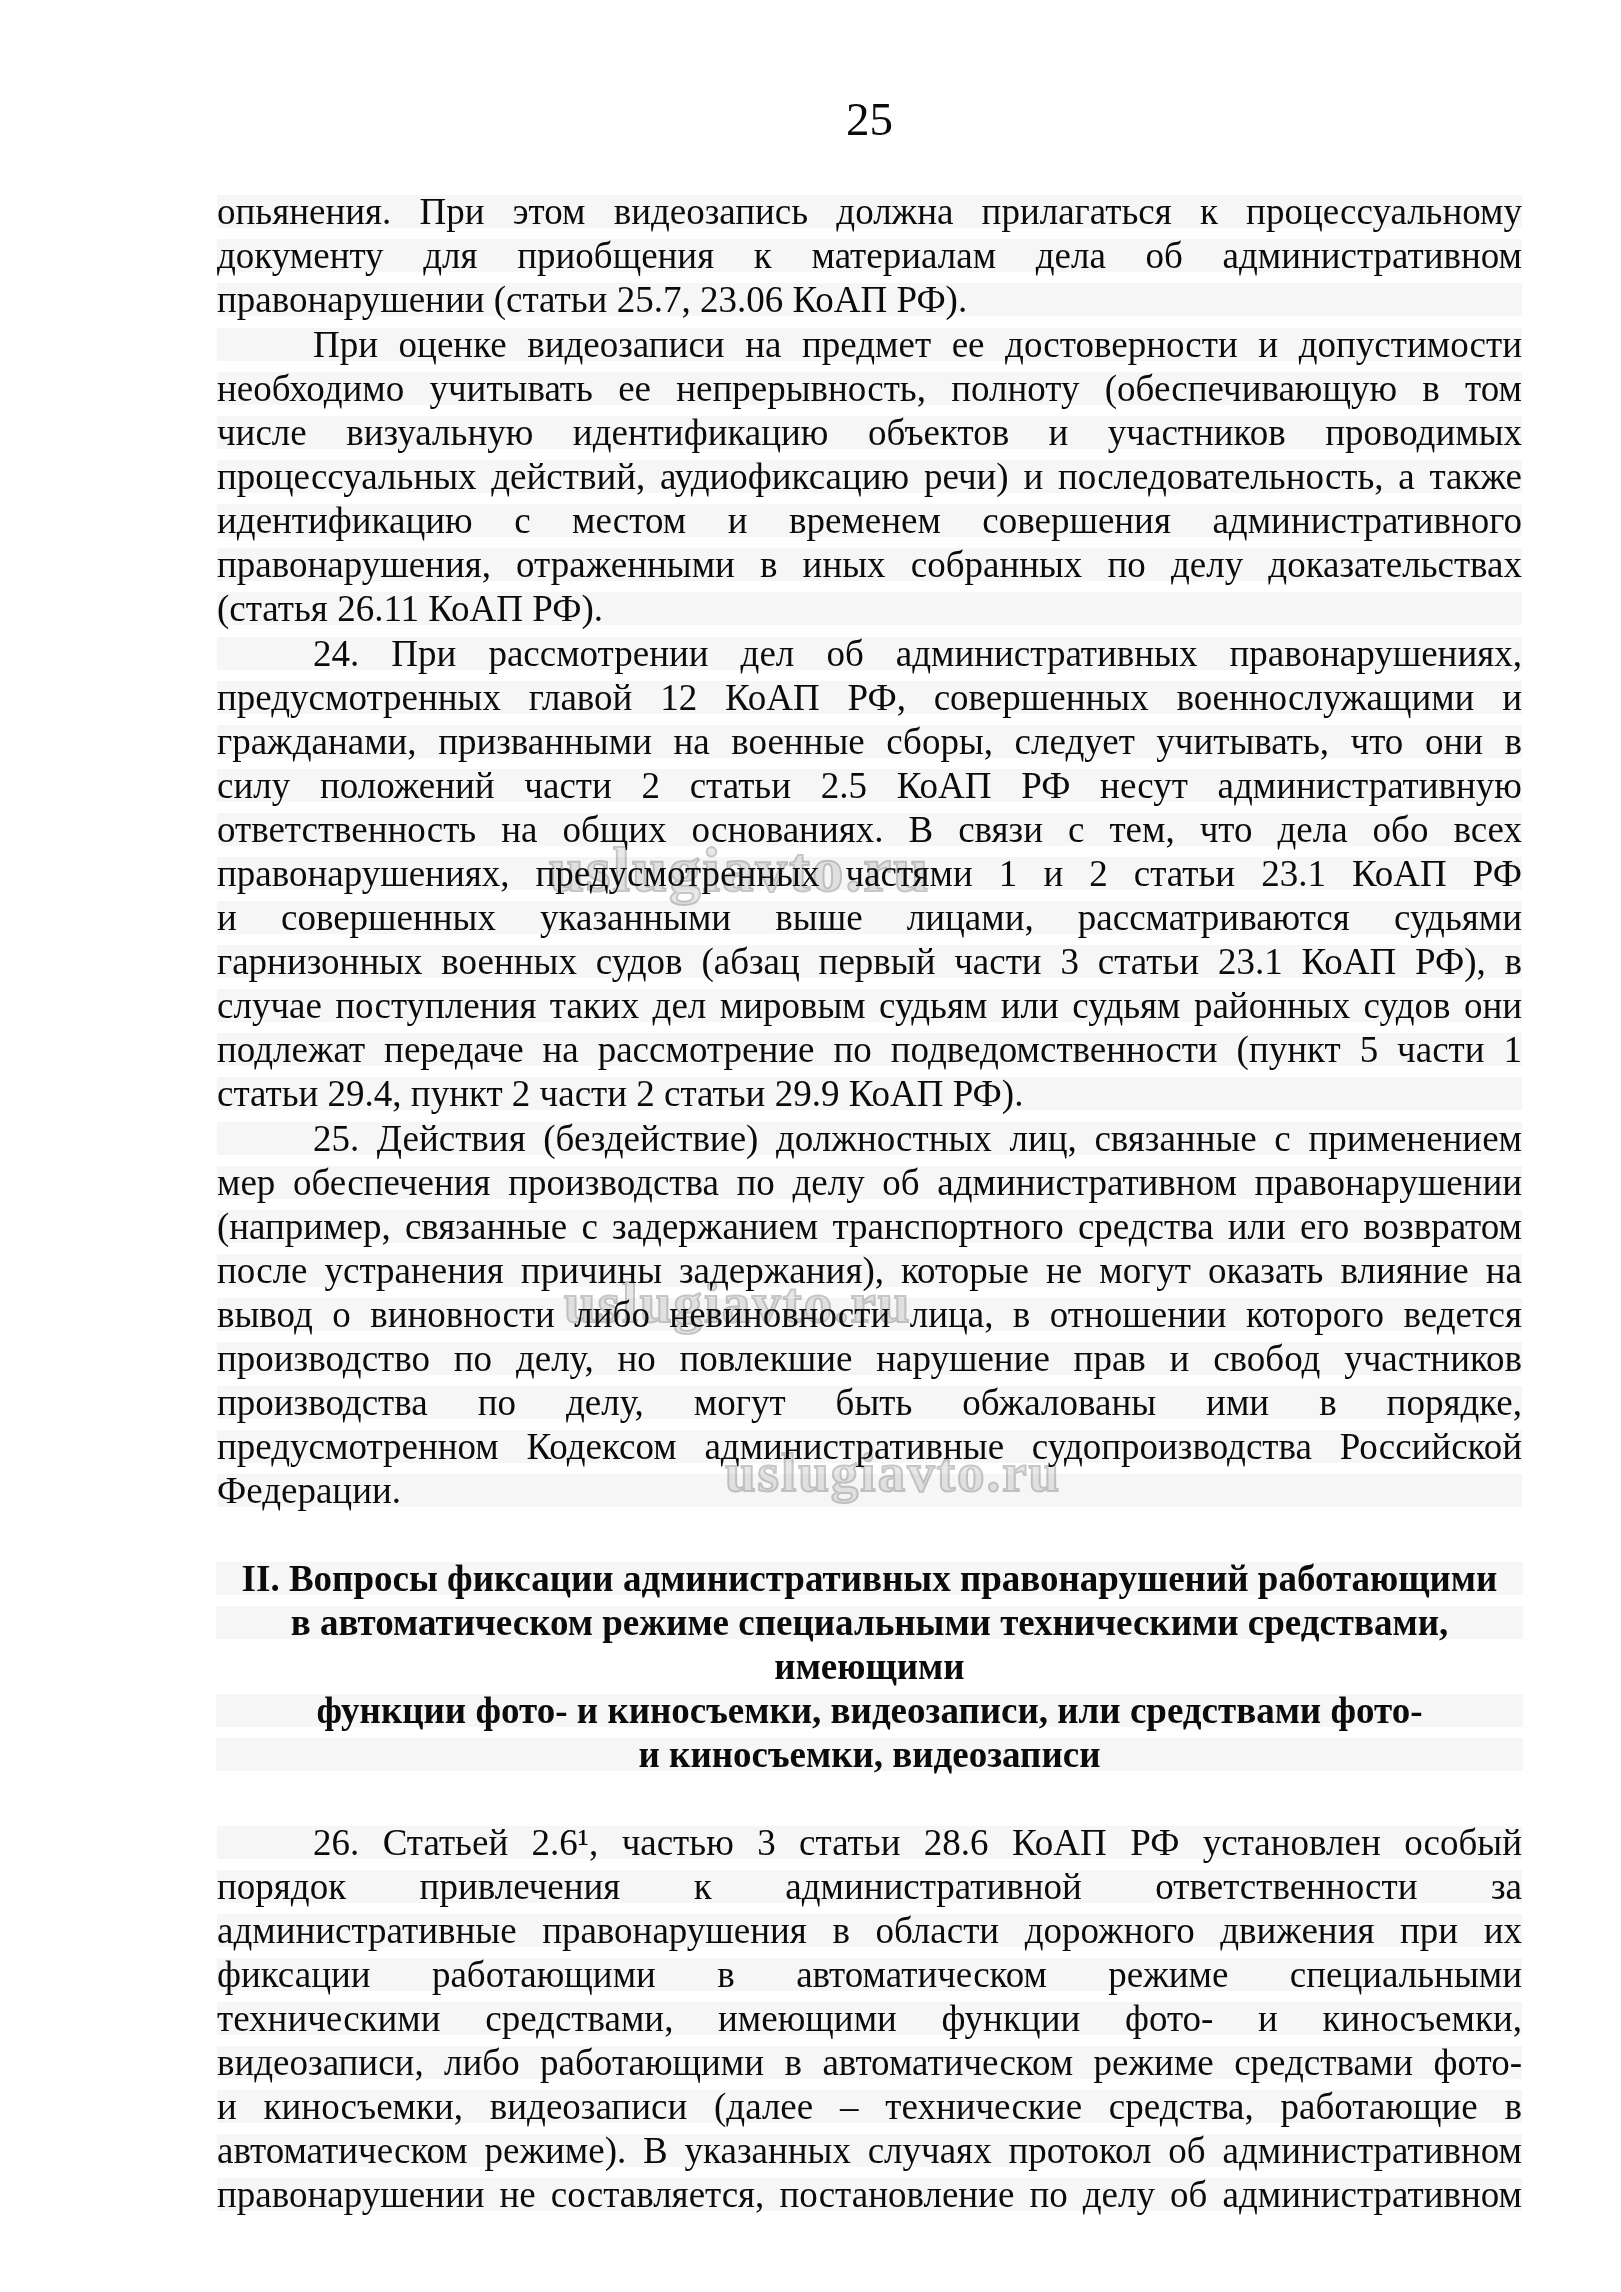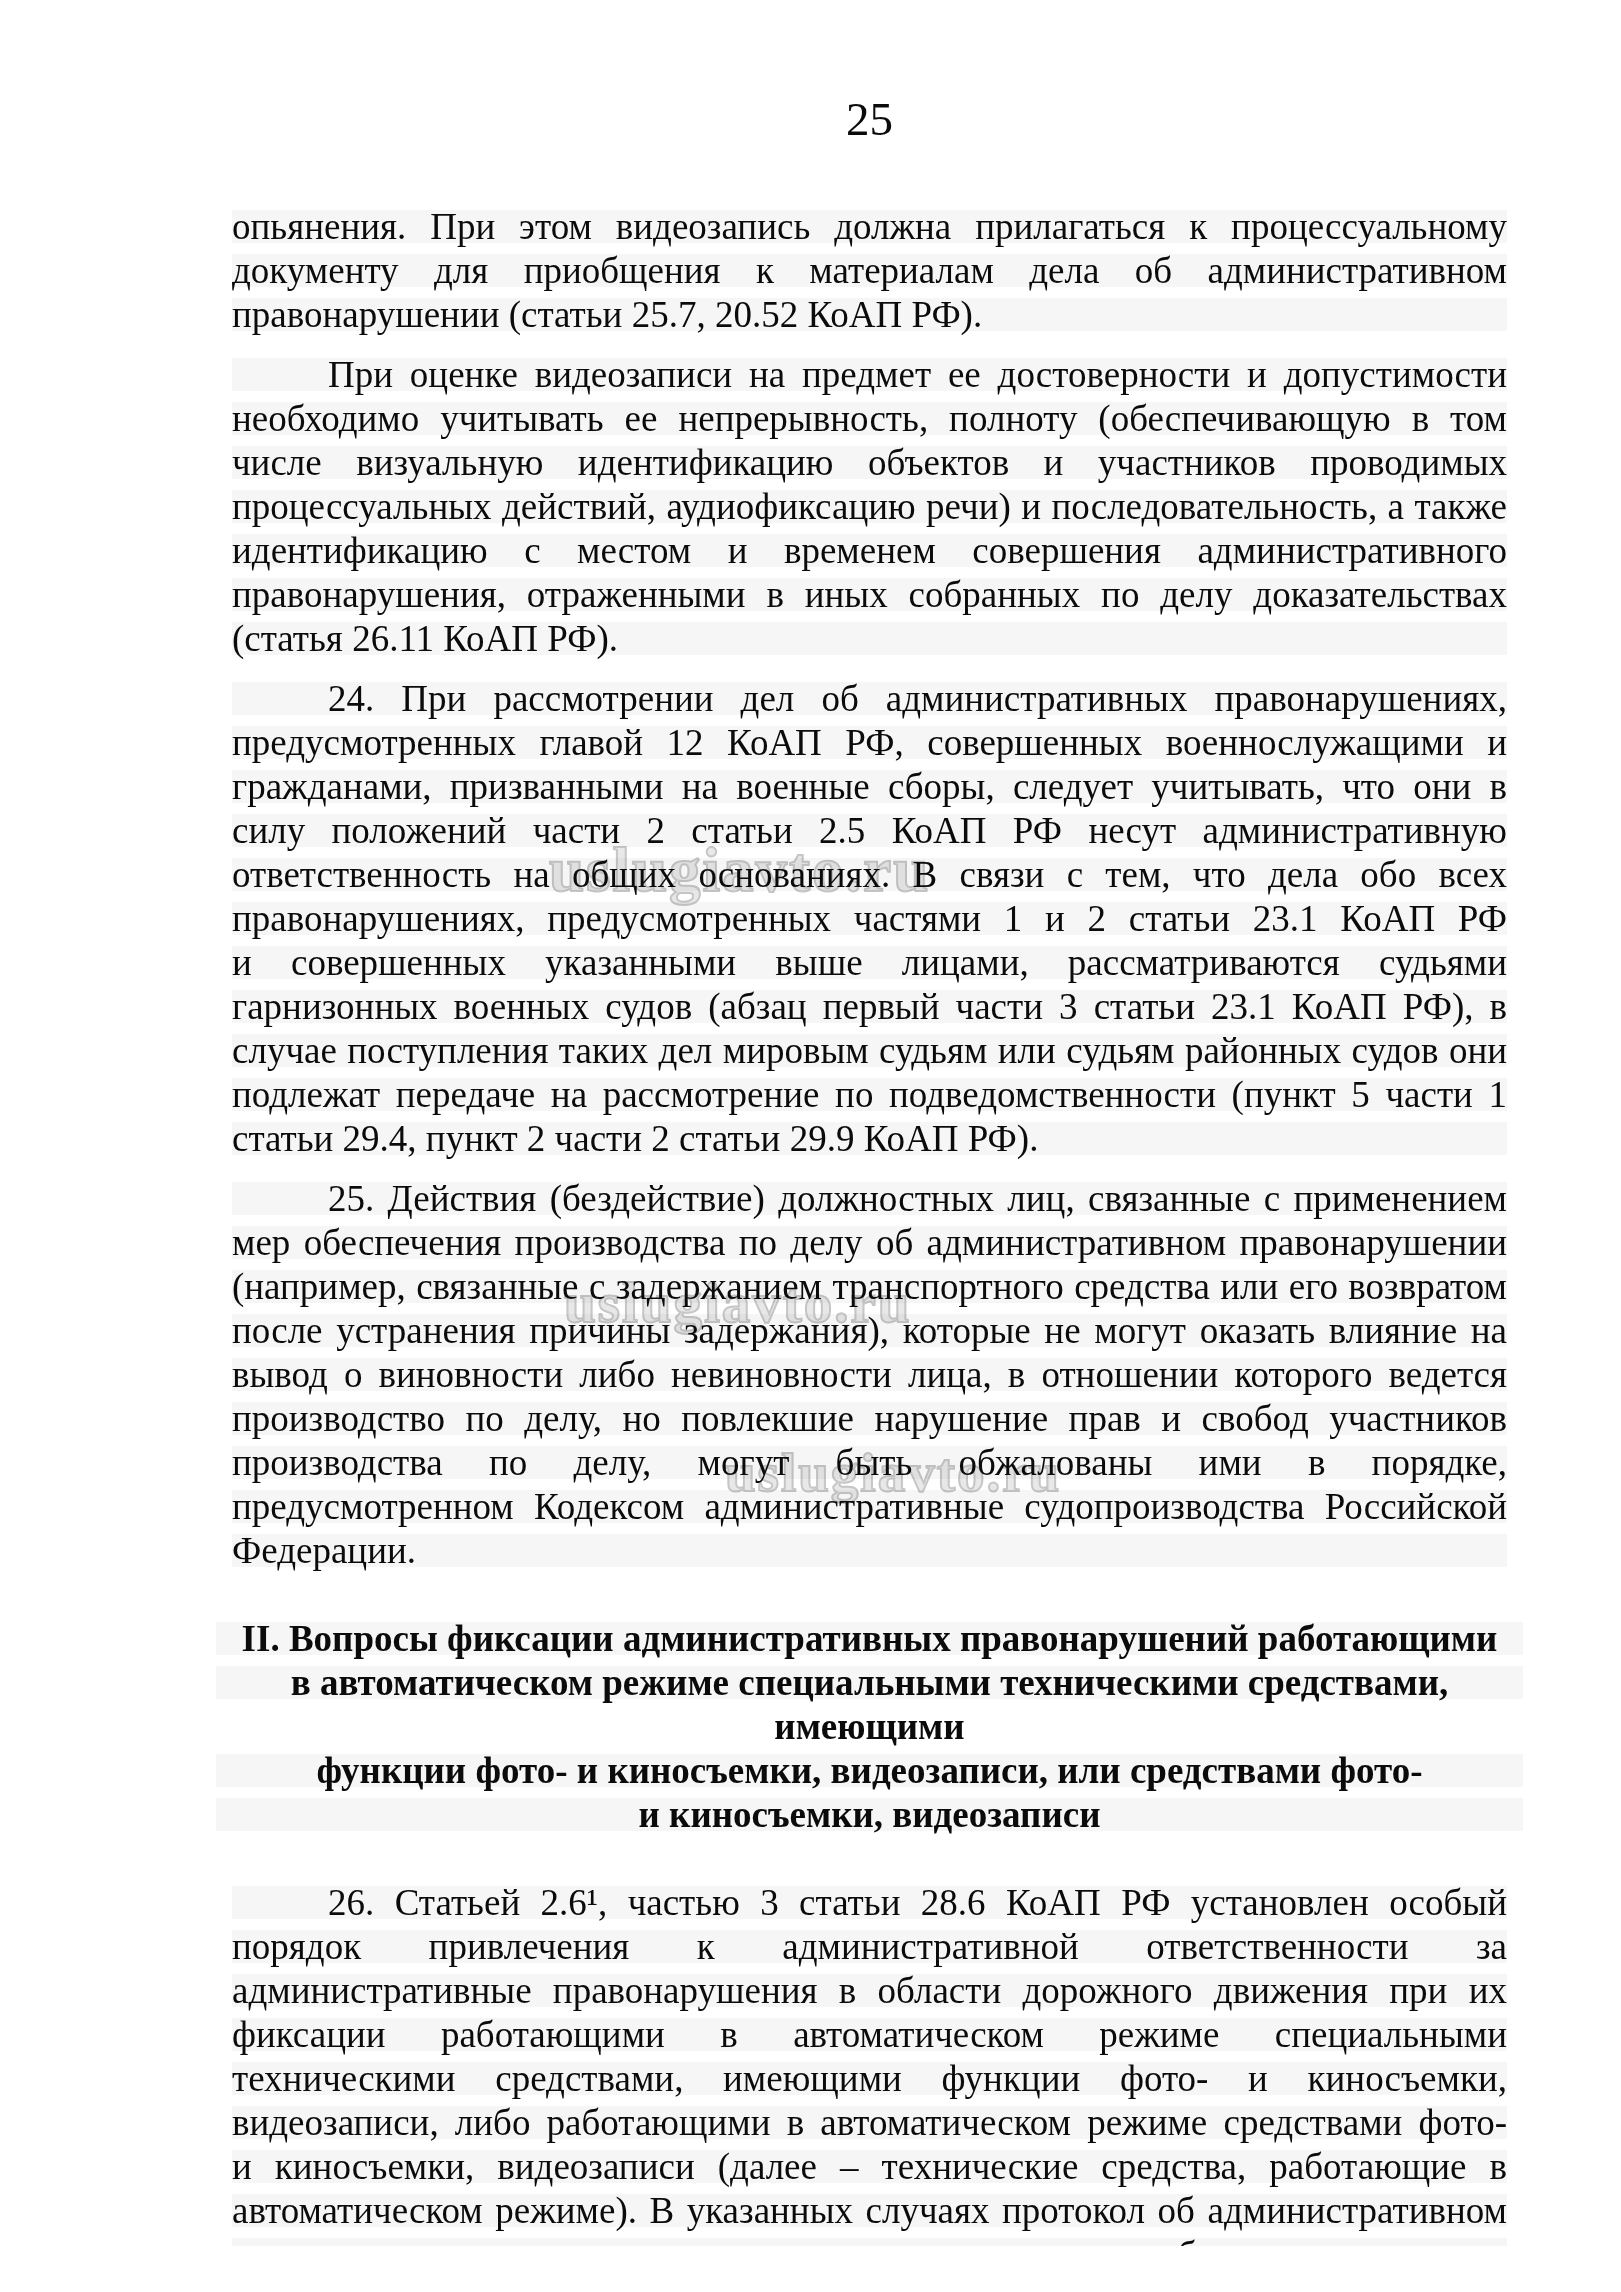--- a/index.html
+++ b/index.html
@@ -29,21 +29,21 @@
   .content {
     position: absolute;
     left: 216px;
     top: 189px;
     width: 1307px;
     font-size: 37px;
     line-height: 44px;
     z-index: 2;
   }
   .para, .heading {
-    margin: 16px;
+    margin: 1px;
     padding: 0;
   }
   .heading {
     margin: 44px 0;
   }
   .line {
     display: block;
     text-align: justify;
     text-align-last: justify;
     background: linear-gradient(180deg,
@@ -80,21 +80,21 @@
   <div class="page-number">25</div>
 
   <div class="watermark w1">uslugiavto.ru</div>
   <div class="watermark w2">uslugiavto.ru</div>
   <div class="watermark w3">uslugiavto.ru</div>
 
   <div class="content">
       <p class="para">
         <span class="line">опьянения. При этом видеозапись должна прилагаться к процессуальному</span>
         <span class="line">документу для приобщения к материалам дела об административном</span>
-        <span class="line endleft">правонарушении (статьи 25.7, 20.52 КоАП РФ).</span>
+        <span class="line endleft">правонарушении (статьи 25.7, 23.06 КоАП РФ).</span>
       </p>
       <p class="para">
         <span class="line indent">При оценке видеозаписи на предмет ее достоверности и допустимости</span>
         <span class="line">необходимо учитывать ее непрерывность, полноту (обеспечивающую в том</span>
         <span class="line">числе визуальную идентификацию объектов и участников проводимых</span>
         <span class="line">процессуальных действий, аудиофиксацию речи) и последовательность, а также</span>
         <span class="line">идентификацию с местом и временем совершения административного</span>
         <span class="line">правонарушения, отраженными в иных собранных по делу доказательствах</span>
         <span class="line endleft">(статья 26.11 КоАП РФ).</span>
       </p>

